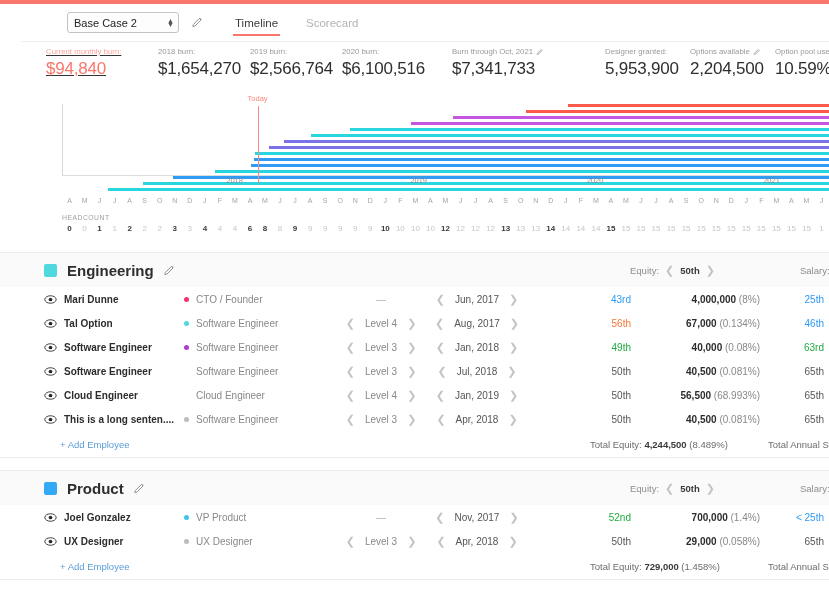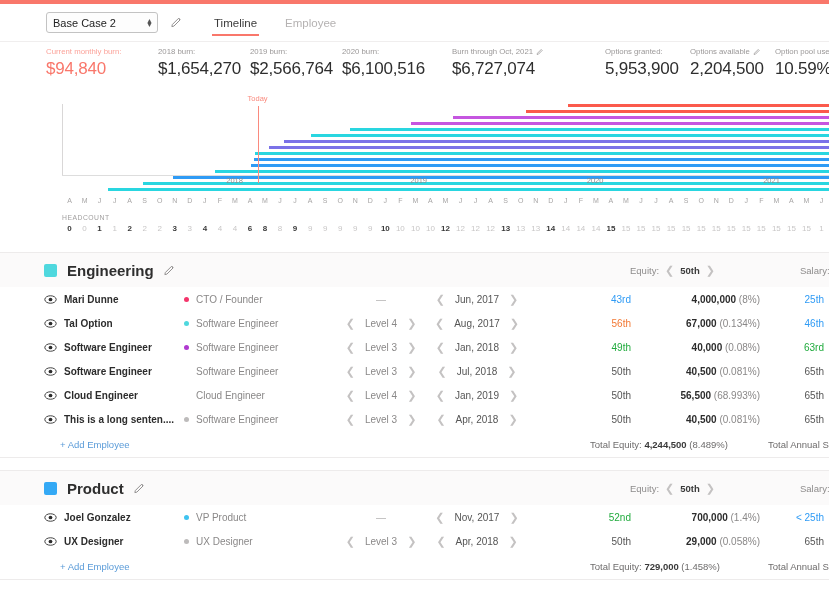--- a/index.html
+++ b/index.html
@@ -31,21 +31,21 @@
   }
   .logo-mark::before { top: 4px; }
   .logo-mark::after  { top: 8.5px; }
   .logo-text {
     font-size: 11.5px; font-weight: bold; letter-spacing: 2.1px; color: #3a3a3a;
   }
 
   
   .toolbar {
     height: 38px; display:flex; align-items:center; padding-left: 46px;
-    background:#fff; border-bottom: 1px solid #f0eeee; position:relative;
+    background:#fff; border-bottom: 1px solid #f0eeee; position:relative;margin-left:21px;
   }
   .case-select {
     width: 112px; height: 21px; border:1px solid #c3c3c3; border-radius: 3px;
     background: #fdfdfd; font-size: 11px; color:#222; padding: 0 16px 0 6px;
     display:flex; align-items:center; position: relative;
     font-family:"Liberation Sans", sans-serif;
   }
   .spin { position:absolute; right:4px; top:50%; transform:translateY(-50%);
           display:flex; flex-direction:column; line-height:4px; color:#555; font-size:7px;}
   .pencil { width:13px; height:13px; margin-left:12px; position:relative; display:inline-block;}
@@ -147,26 +147,26 @@
         </span>
     </div>
     <span class="pencil">
       <svg viewBox="0 0 14 14">
           <path d="M2 11.4l.5-2.2 6.6-6.6 1.7 1.7-6.6 6.6z" fill="none" stroke="#8a8888" stroke-width="1"></path>
           <path d="M9.4 2.2l1.7 1.7" stroke="#8a8888" stroke-width="1"></path>
         </svg>
     </span>
     <div class="tabs">
       <div class="tab active">Timeline</div>
-      <div class="tab">Employee</div>
+      <div class="tab">Scorecard</div>
     </div>
   </div>
 
   <div class="metrics" id="metrics" style="position: relative; padding: 5px 0px 0px;">
-      <div class="metric" style="position: absolute; left: 46px;">
+      <div class="metric" style="position: absolute; left: 46px; text-decoration: underline;">
         <div class="lab red">Current monthly burn:</div>
         <div class="val red">$94,840</div>
       </div>
       <div class="metric" style="position: absolute; left: 158px;">
         <div class="lab">2018 burn:</div>
         <div class="val">$1,654,270</div>
       </div>
       <div class="metric" style="position: absolute; left: 250px;">
         <div class="lab">2019 burn:</div>
         <div class="val">$2,566,764</div>
@@ -174,24 +174,24 @@
       <div class="metric" style="position: absolute; left: 342px;">
         <div class="lab">2020 burn:</div>
         <div class="val">$6,100,516</div>
       </div>
       <div class="metric" style="position: absolute; left: 452px;">
         <div class="lab">Burn through Oct, 2021<span class="mini-pencil">
             <svg viewBox="0 0 14 14">
               <path d="M2 11.4l.5-2.2 6.6-6.6 1.7 1.7-6.6 6.6z" fill="none" stroke="#9b9898" stroke-width="1.4"></path>
             </svg>
           </span></div>
-        <div class="val">$6,727,074</div>
+        <div class="val">$7,341,733</div>
       </div>
       <div class="metric" style="position: absolute; left: 605px;">
-        <div class="lab">Options granted:</div>
+        <div class="lab">Designer granted:</div>
         <div class="val">5,953,900</div>
       </div>
       <div class="metric" style="position: absolute; left: 690px;">
         <div class="lab">Options available<span class="mini-pencil">
             <svg viewBox="0 0 14 14">
               <path d="M2 11.4l.5-2.2 6.6-6.6 1.7 1.7-6.6 6.6z" fill="none" stroke="#9b9898" stroke-width="1.4"></path>
             </svg>
           </span></div>
         <div class="val">2,204,500</div>
       </div>

